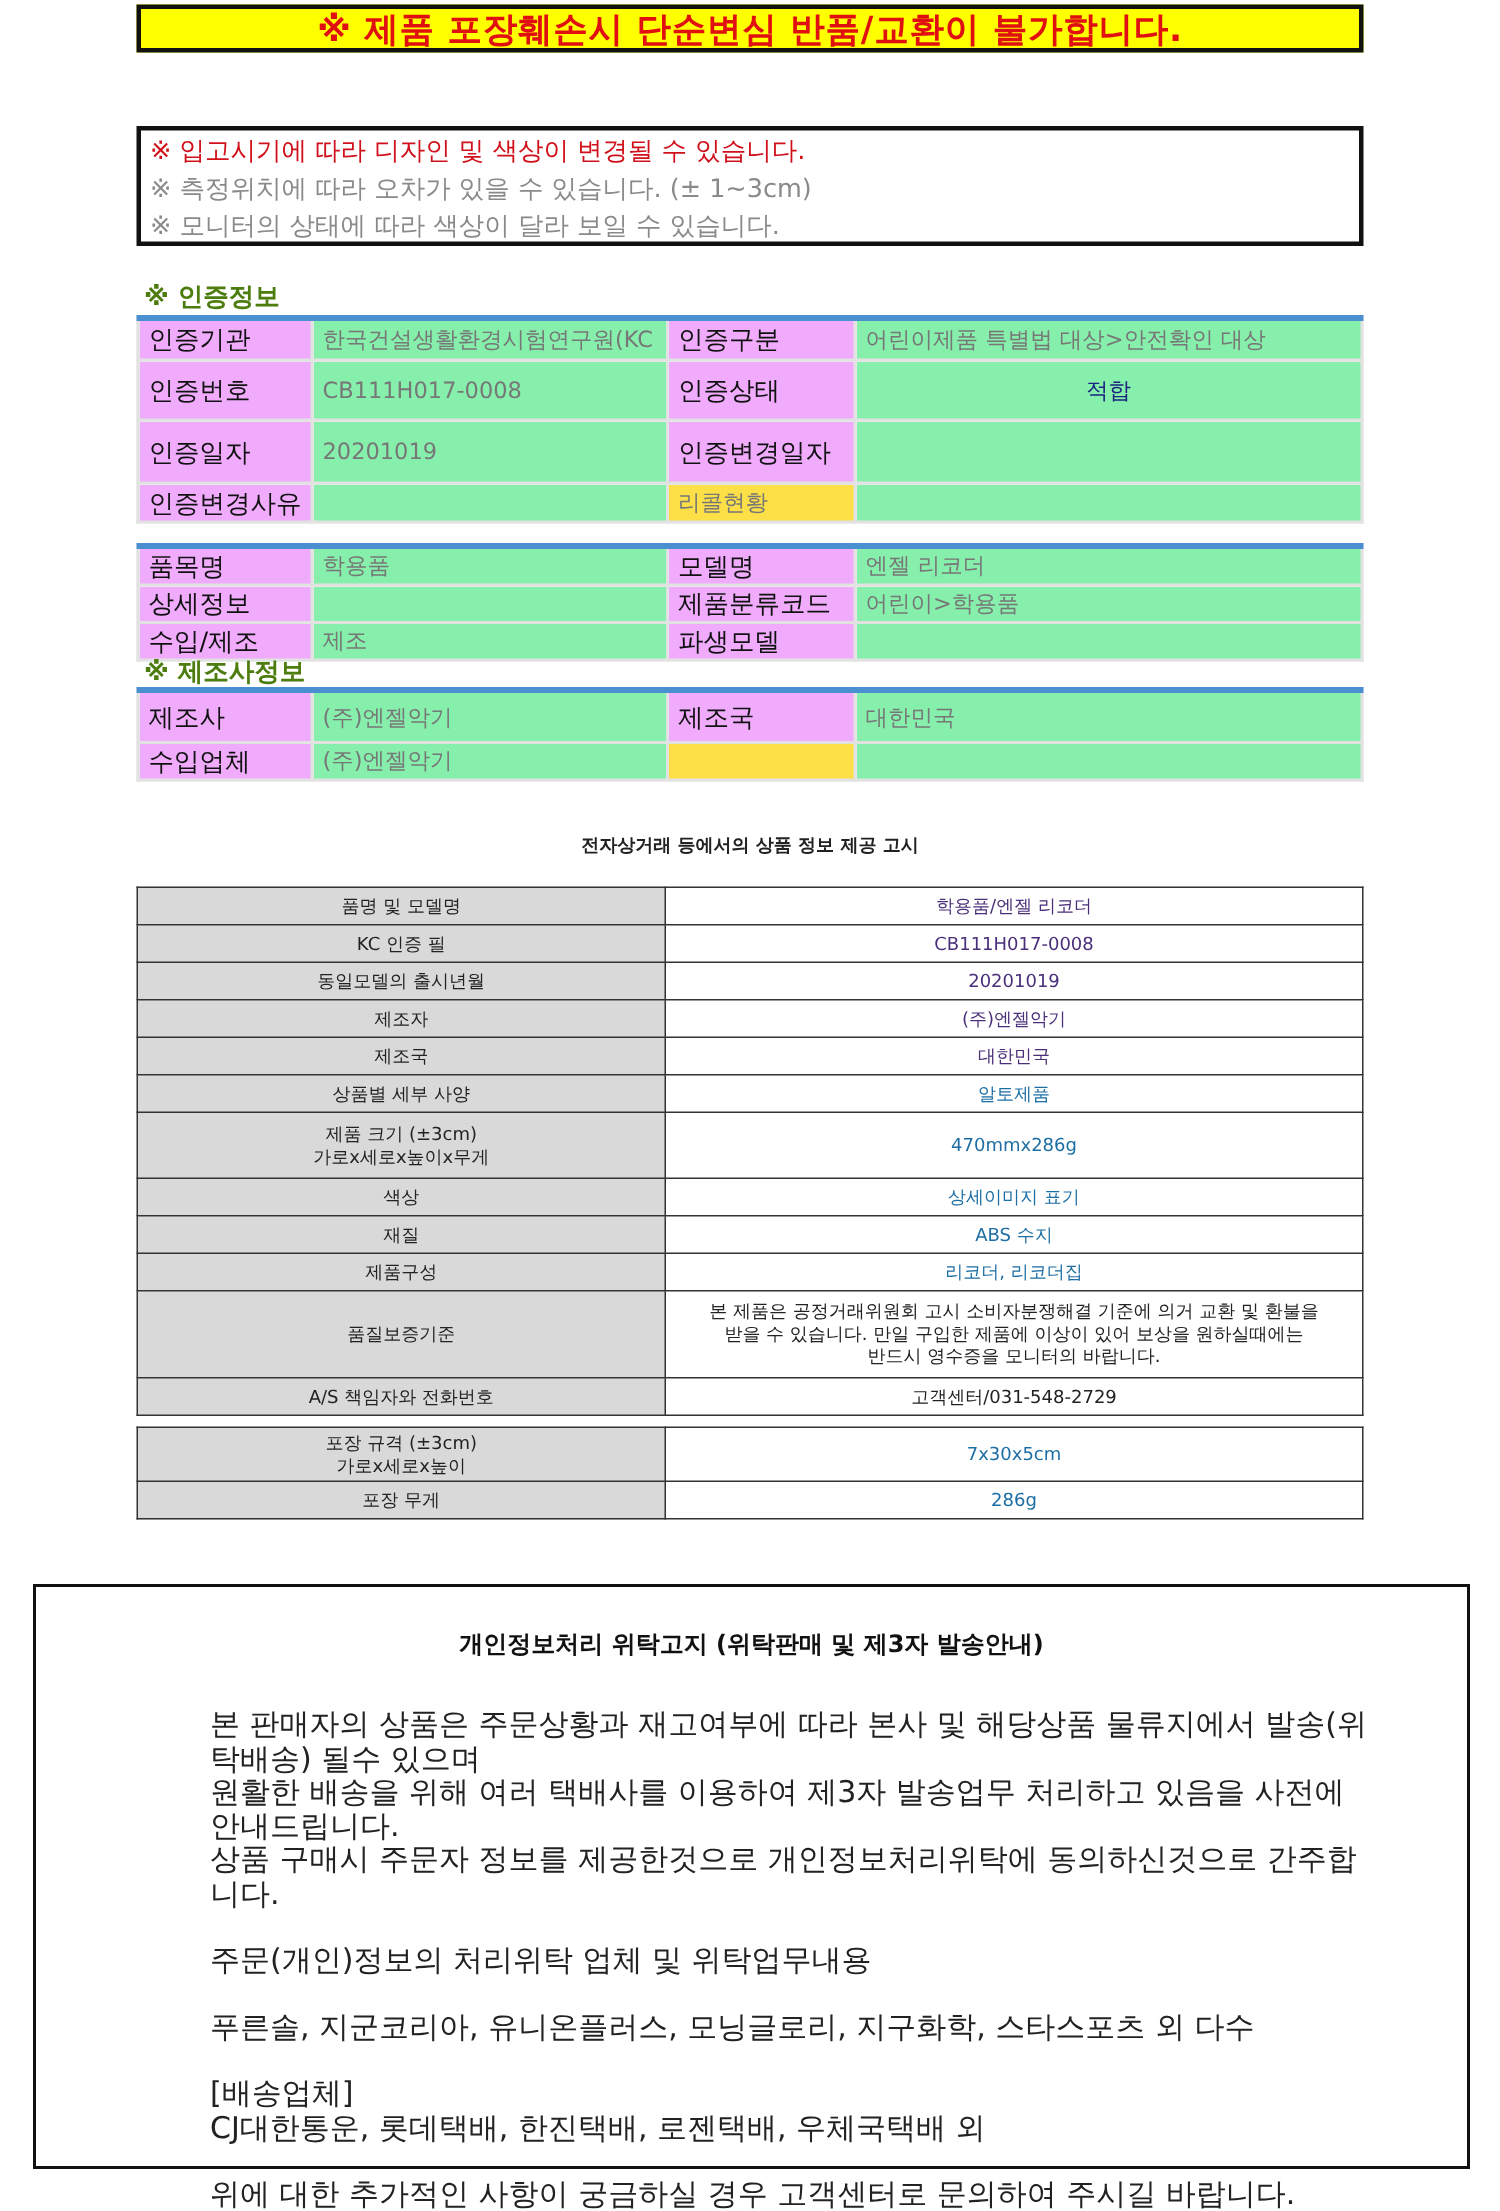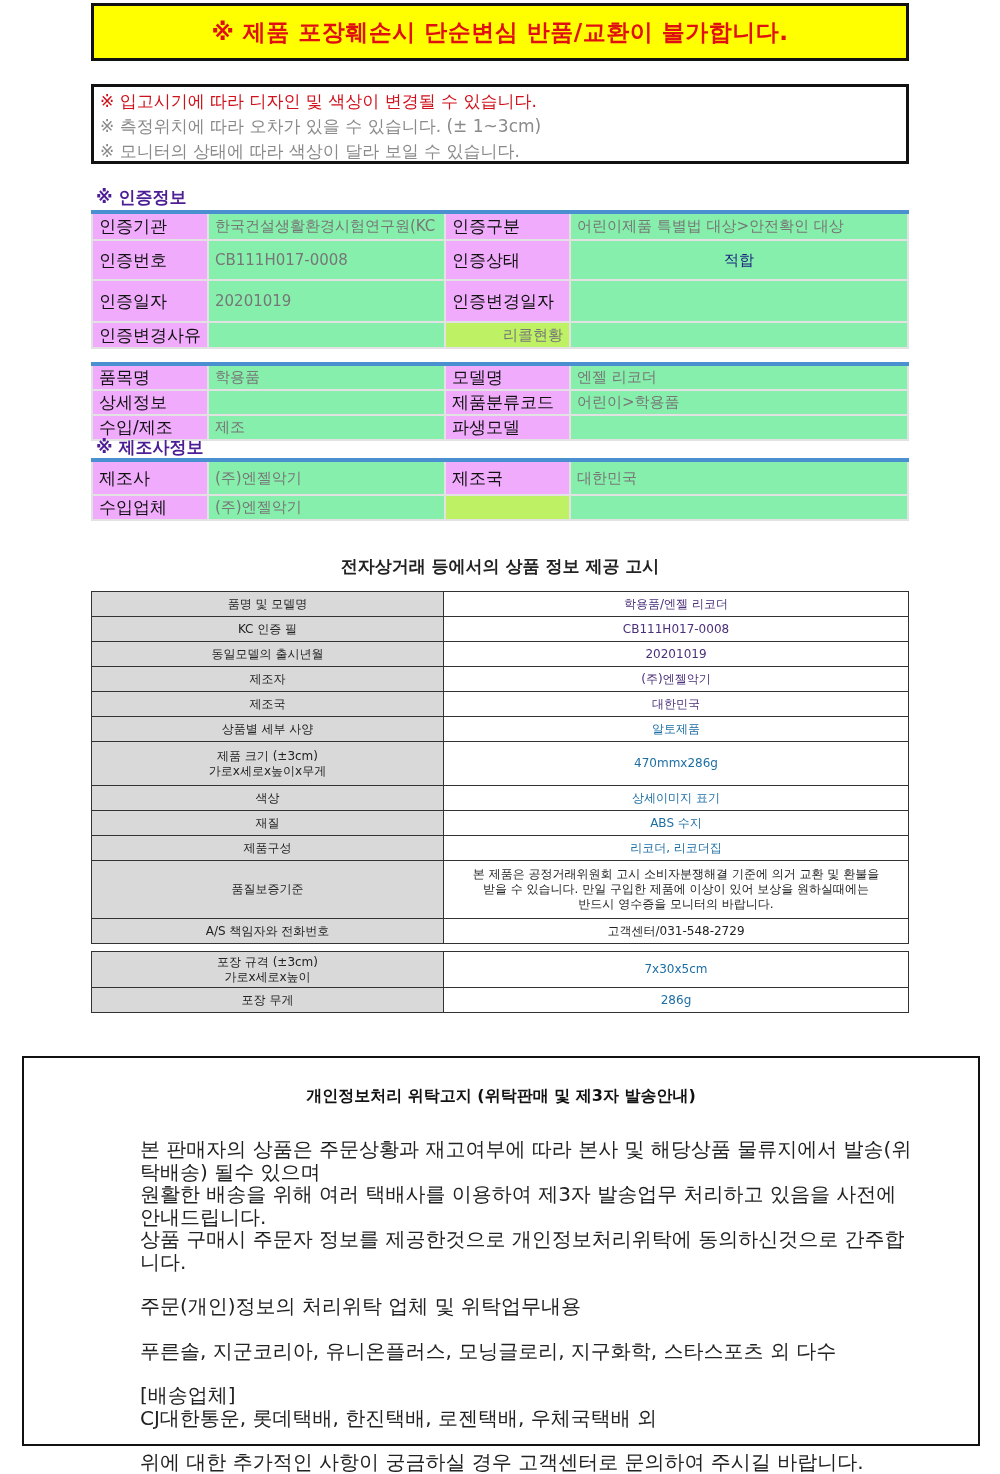--- a/index.html
+++ b/index.html
@@ -2,53 +2,53 @@
 <html><head>
 <meta charset="utf-8">
 <style>
   * { box-sizing: border-box; margin: 0; padding: 0; }
   body {
     width: 1000px; height: 1474px; background: #ffffff; position: relative;
     font-family: "DejaVu Sans", "Liberation Sans", sans-serif; color: #222;
     overflow: hidden;
   }
   .banner {
-    position: absolute; left: 91px; top: 3px; width: 818px; height: 58px;
+    position: absolute; left: 91px; top: 3px; width: 818px; height: 32px;
     background: #ffff00; border: 3px solid #111;
     display: flex; align-items: center; justify-content: center;
     color: #e01010; font-weight: bold; font-size: 23px; letter-spacing: 0.5px;
   }
   .notice {
     position: absolute; left: 91px; top: 84px; width: 818px; height: 80px;
     border: 3px solid #111; padding: 2px 6px;
     font-size: 17px; line-height: 25px;
   }
   .notice .line { white-space: nowrap; }
   .notice .red { color: #d0101a; }
   .notice .gray { color: #8a8a8a; }
   .sec-title {
-    position: absolute; left: 96px; font-weight: bold; font-size: 17px; color: #4c1d95;
+    position: absolute; left: 96px; font-weight: bold; font-size: 17px; color: #4d7c0f;
   }
   .ktable {
     position: absolute; left: 91px; width: 818px;
     border-top: 4px solid #4a90d0; border-collapse: collapse;
     background: #ececec;
   }
   .ktable td {
     border: 2px solid #e2e2e2; font-size: 15px; padding: 0 6px; vertical-align: middle;
     overflow: hidden; white-space: nowrap;
   }
   .ktable td.lbl { background: #f0abfc; color: #111; font-size: 17px; }
   .ktable td.val { background: #86efac; color: #777; }
   .ktable td.val.blue { color: #1a237e; text-align: center; }
-  .ktable td.lblplain { background: #bef264; color: #777; text-align: right; }
+  .ktable td.lblplain { background: #fde047; color: #777; }
 
   .notice-title {
     position: absolute; left: 0; width: 1000px; top: 555px; text-align: center;
-    font-weight: bold; font-size: 17px; color: #222;
+    font-weight: bold; font-size: 12px; color: #222;
   }
   .gtable {
     position: absolute; left: 91px; width: 818px; border-collapse: collapse;
   }
   .gtable td {
     border: 1px solid #333; font-size: 12px; text-align: center; vertical-align: middle;
     line-height: 15px;
     margin-left: 16px;
   }
   .gtable td.lbl { background: #d9d9d9; color: #222; width: 352px; }

